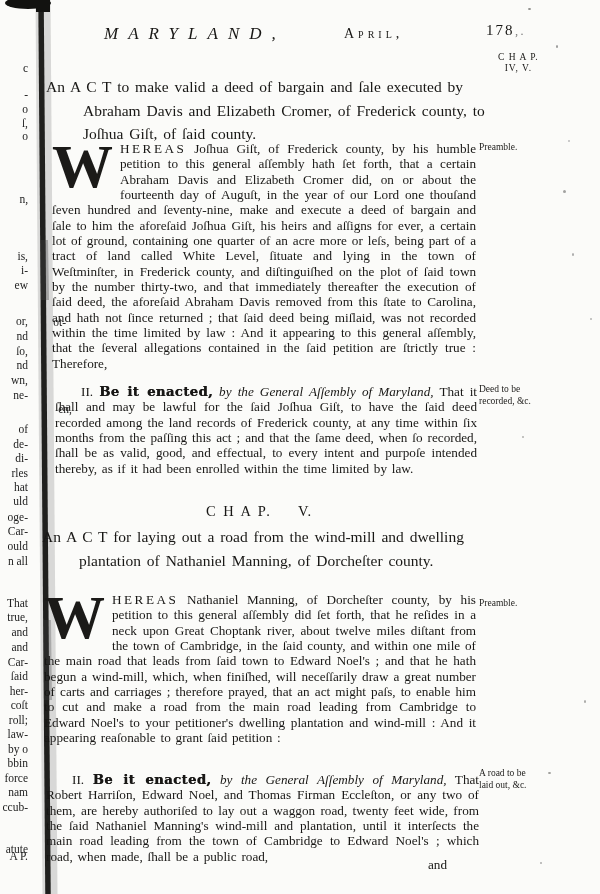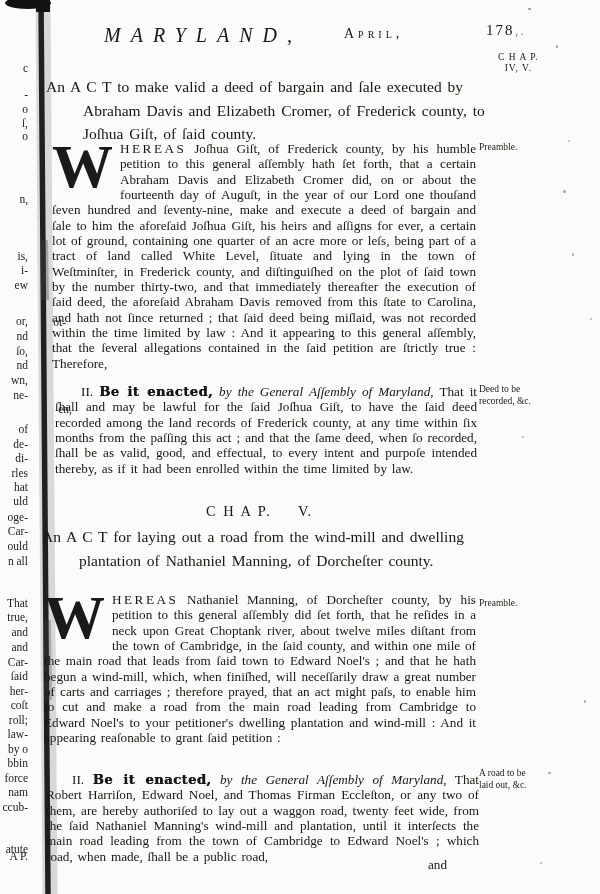--- a/index.html
+++ b/index.html
@@ -16,21 +16,21 @@
   
   .binding-svg{position:absolute;left:0;top:0;pointer-events:none;}
   .edge-frag{
     position:absolute;left:0;width:28px;text-align:right;
     font-size:11.5px;line-height:12px;color:#222;
     white-space:nowrap;overflow:visible;
   }
   .speck{position:absolute;border-radius:50%;}
 
   
-  .hdr-title{position:absolute;left:104px;top:24px;font-style:italic;font-size:20px;letter-spacing:10px;}
+  .hdr-title{position:absolute;left:104px;top:24px;font-style:italic;font-size:17px;letter-spacing:10px;}
   .hdr-month{position:absolute;left:344px;top:26px;font-size:14px;font-variant:small-caps;letter-spacing:4px;}
   .hdr-page{position:absolute;left:486px;top:22px;font-size:15px;letter-spacing:2px;}
   .hdr-page .worn{color:#777;font-size:12px;}
   .margin-chap{position:absolute;left:498px;top:52px;font-size:9.5px;line-height:11px;letter-spacing:1px;text-align:center;white-space:pre-line;}
 
   
   .chap-head{position:absolute;text-align:center;font-size:14.5px;letter-spacing:2px;}
   .chap-head .num{margin-left:26px;letter-spacing:1px;}
   .act-title{position:absolute;font-size:15.5px;line-height:23.5px;padding-left:37px;text-indent:-37px;word-spacing:2px;}
 

